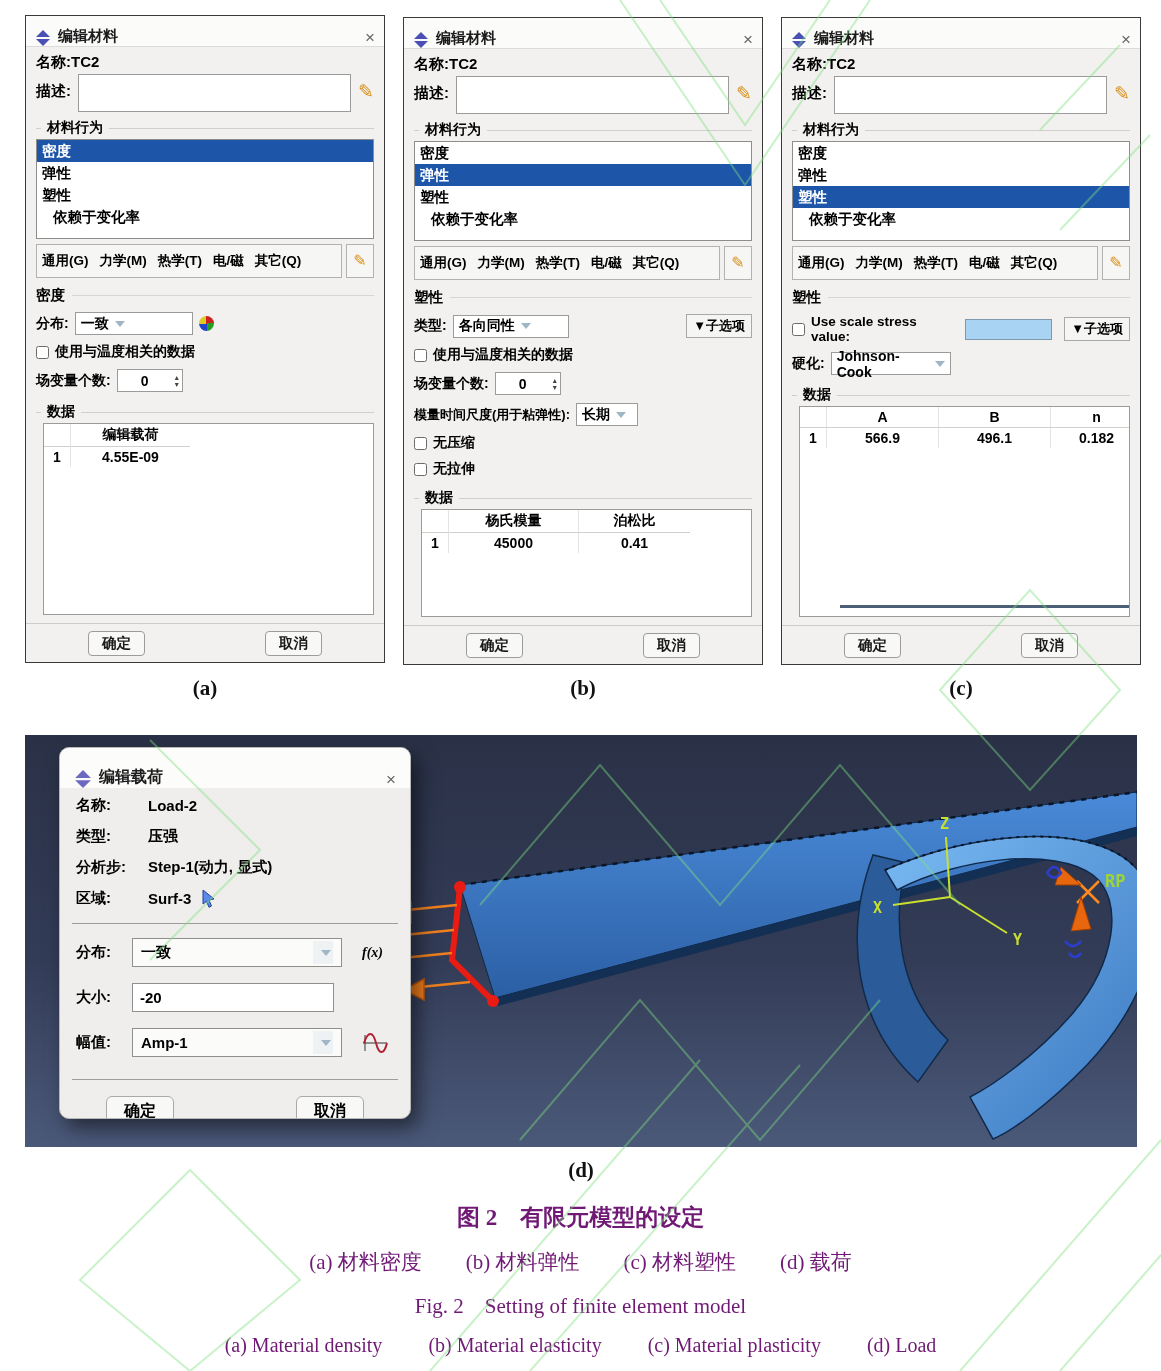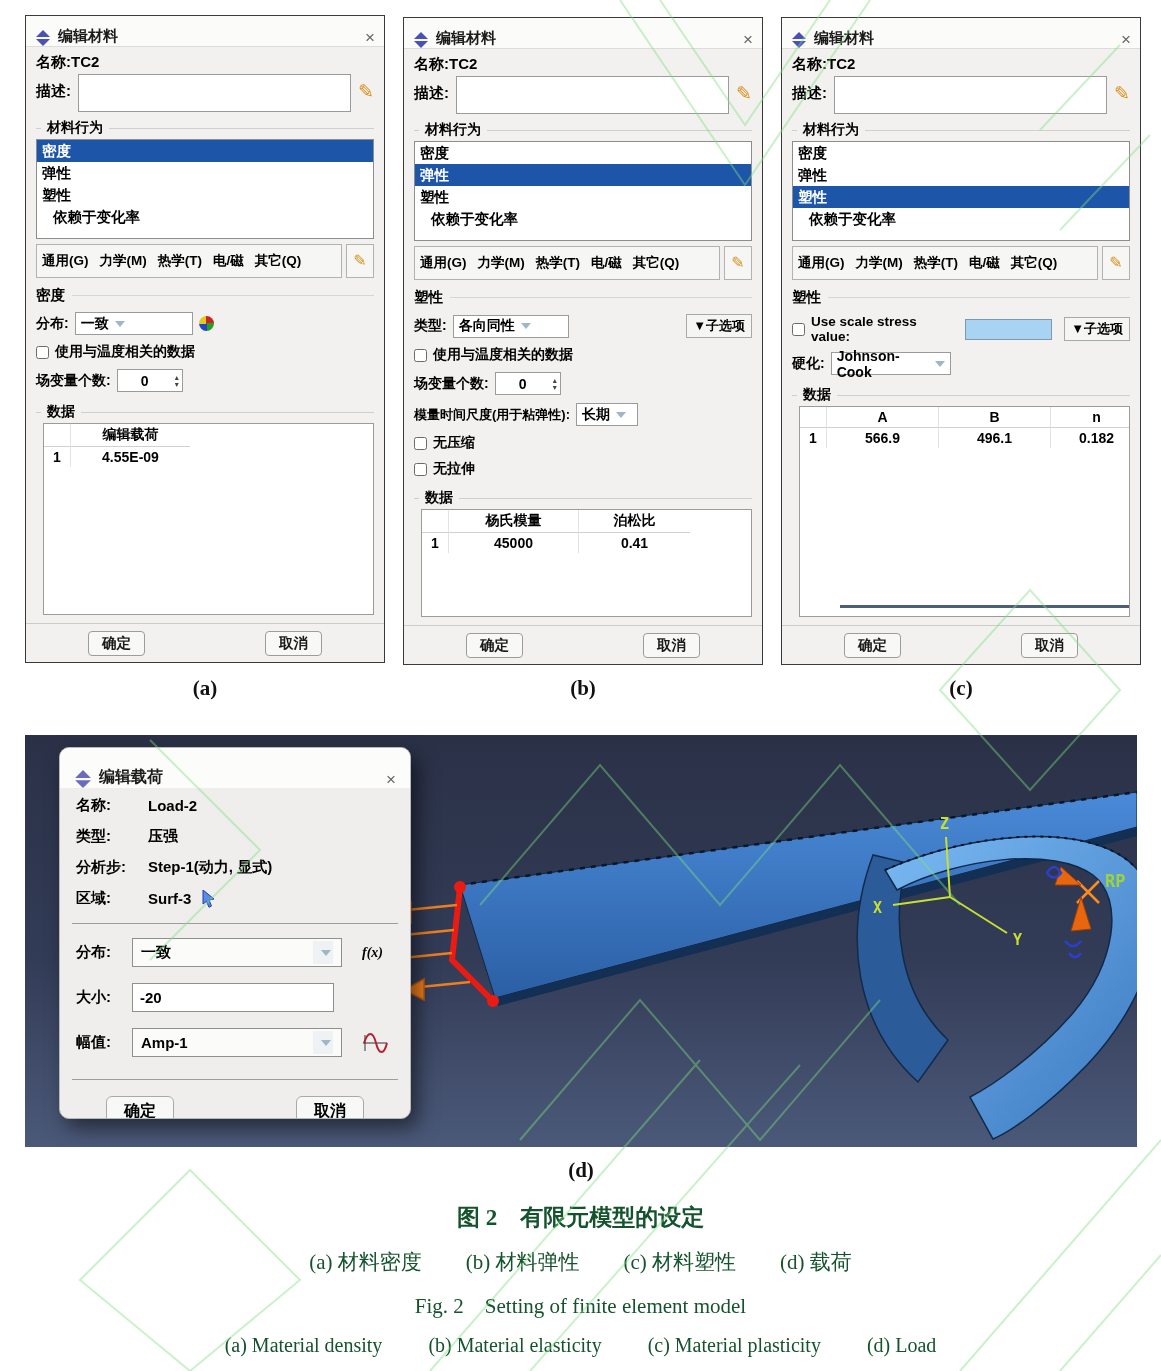--- a/index.html
+++ b/index.html
@@ -58,21 +58,21 @@
   .subopt{border:1px solid #a8a8a6;background:#f5f5f3;font-size:13px;font-weight:700;
           padding:2px 6px;white-space:nowrap;}
   .bluefield{width:86px;height:19px;background:#a9d3f2;border:1px solid #7f98ab;}
   .modlbl{font-size:13px;}
   .englbl{font-size:13.5px;}
 
   
   .subcap{position:absolute;font-family:"Liberation Serif","DejaVu Serif",serif;
           font-weight:700;font-size:21px;text-align:center;color:#111;}
   .capline{position:absolute;left:0;width:1161px;display:flex;justify-content:center;
-           font-family:"Liberation Serif","DejaVu Serif",serif;color:#14532d;}
+           font-family:"Liberation Serif","DejaVu Serif",serif;color:#701a75;}
 
   
   .vp{position:absolute;left:25px;top:735px;width:1112px;height:412px;overflow:hidden;
       background:linear-gradient(180deg,#2a3147 0%,#333c57 55%,#4b5979 100%);}
   .scene{position:absolute;left:0;top:0;}
   .ldlg{position:absolute;left:34px;top:12px;width:352px;height:372px;background:#efeeec;
         border:1px solid #b8b8b6;border-radius:10px;box-shadow:7px 9px 20px rgba(0,0,0,.5);
         display:flex;flex-direction:column;overflow:hidden;box-sizing:border-box;}
   .ldlg .tbar{height:40px;background:#fcfcfb;border-bottom:none;padding:0 14px;}
   .ldlg .ttl{font-size:16px;}

